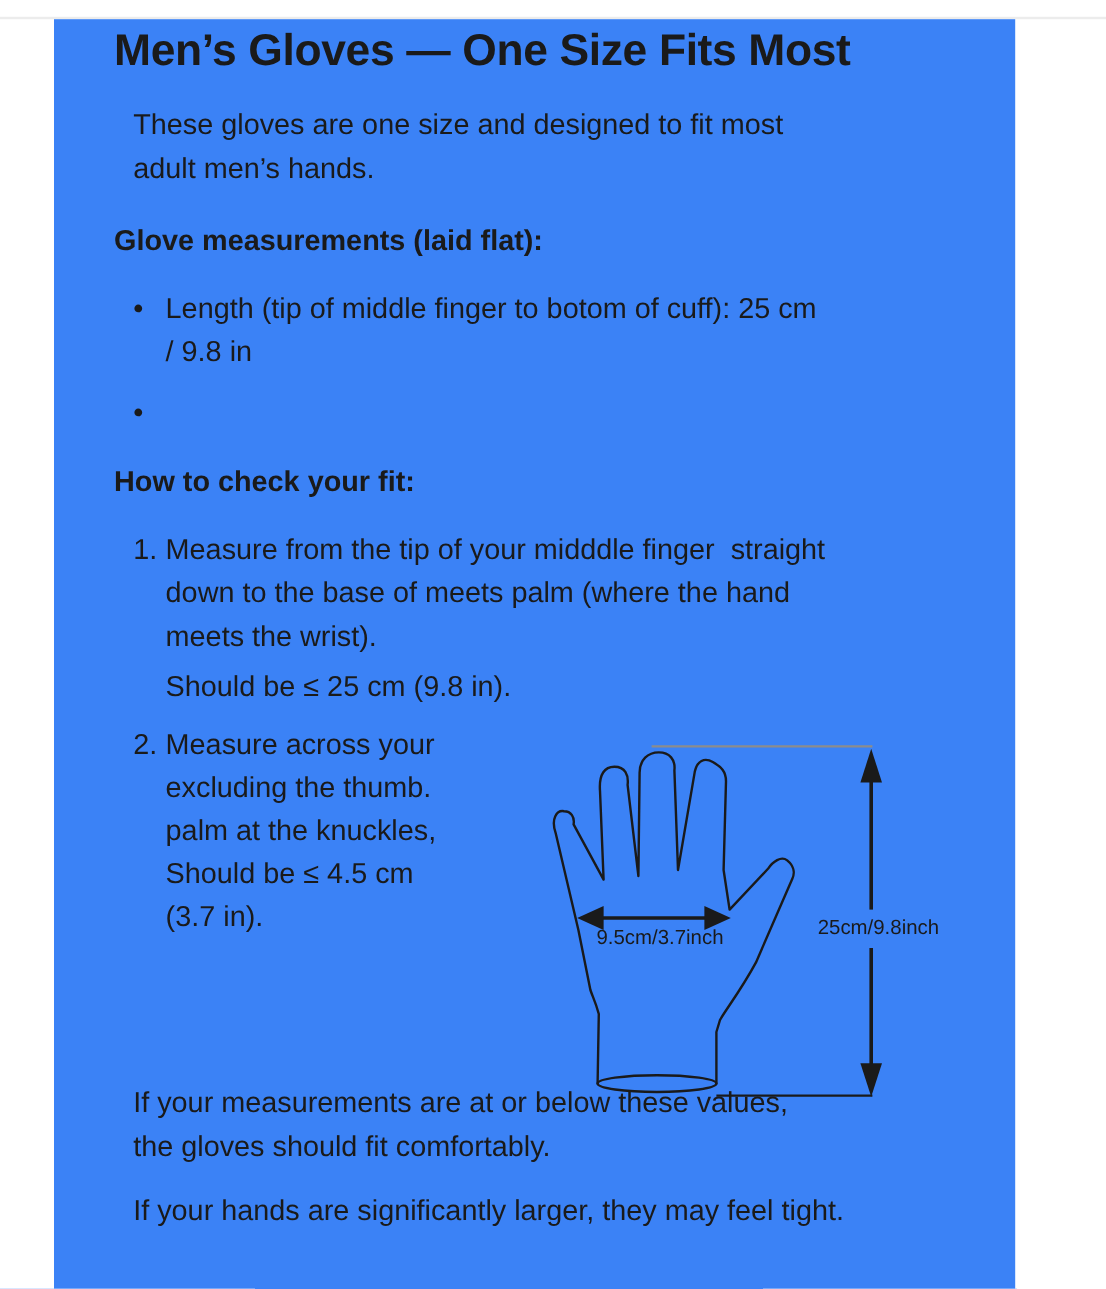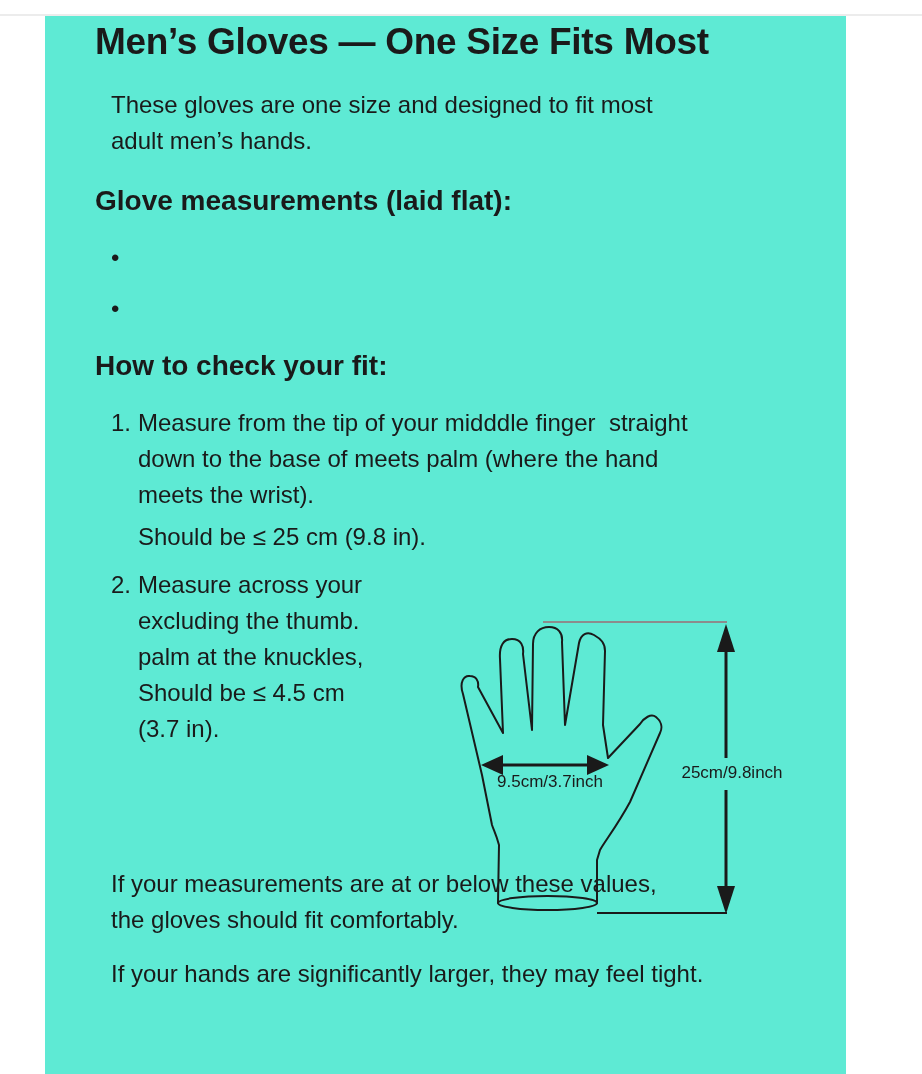--- a/index.html
+++ b/index.html
@@ -3,28 +3,28 @@
 <meta charset="utf-8">
 <style>
   html,body{margin:0;padding:0;}
   body{
     width:922px;height:1074px;background:#ffffff;overflow:hidden;
     font-family:"Liberation Sans","DejaVu Sans",sans-serif;color:#1a1a1a;
   }
   .top-margin{height:14px;background:#ffffff;}
   .hairline{height:2px;background:#ececec;}
   .content{
-    margin-left:45px;width:801px;height:1058px;background:#5eead4;
+    margin-left:45px;width:801px;height:1058px;background:#3b82f6;
     position:relative;box-sizing:border-box;padding:4px 0 0 50px;
   }
   .title{font-size:37px;font-weight:700;line-height:44px;margin:0;letter-spacing:-0.3px;}
   .body{font-size:24px;line-height:36px;margin:16px;font-weight:400;}
   .ln{display:block;white-space:pre-wrap;}
   .intro{margin-top:23px;}
-  .sec-heading{font-size:28px;font-weight:700;line-height:30px;margin:0;}
+  .sec-heading{font-size:24px;font-weight:700;line-height:30px;margin:0;}
   .h-meas{margin-top:27px;}
   .h-fit{margin-top:24px;}
   .list{margin-top:24px;}
   .li{display:flex;}
   .bullets .li + .li{margin-top:15px;}
   .steps .li + .li{margin-top:12px;}
   .marker{width:27px;flex:none;display:block;}
   .req{margin-top:6px;}
   .diagram{position:absolute;left:410px;top:596px;margin:0;width:390px;height:325px;}
   .diagram svg{display:block;}
@@ -45,20 +45,24 @@
   <p class="body intro">
     <span class="ln">These gloves are one size and designed to fit most</span>
     <span class="ln">adult men’s hands.</span>
   </p>
 
   <h2 class="sec-heading h-meas">Glove measurements (laid flat):</h2>
 
   <div class="list bullets body">
     <div class="li">
       <span class="marker">•</span>
+      <div class="li-body">
+        <span class="ln">Length (tip of middle finger to botom of cuff): 25 cm</span>
+        <span class="ln">/ 9.8 in</span>
+      </div>
     </div>
     <div class="li">
       <span class="marker">•</span>
     </div>
   </div>
 
   <h2 class="sec-heading h-fit">How to check your fit:</h2>
 
   <div class="list steps body">
     <div class="li">

